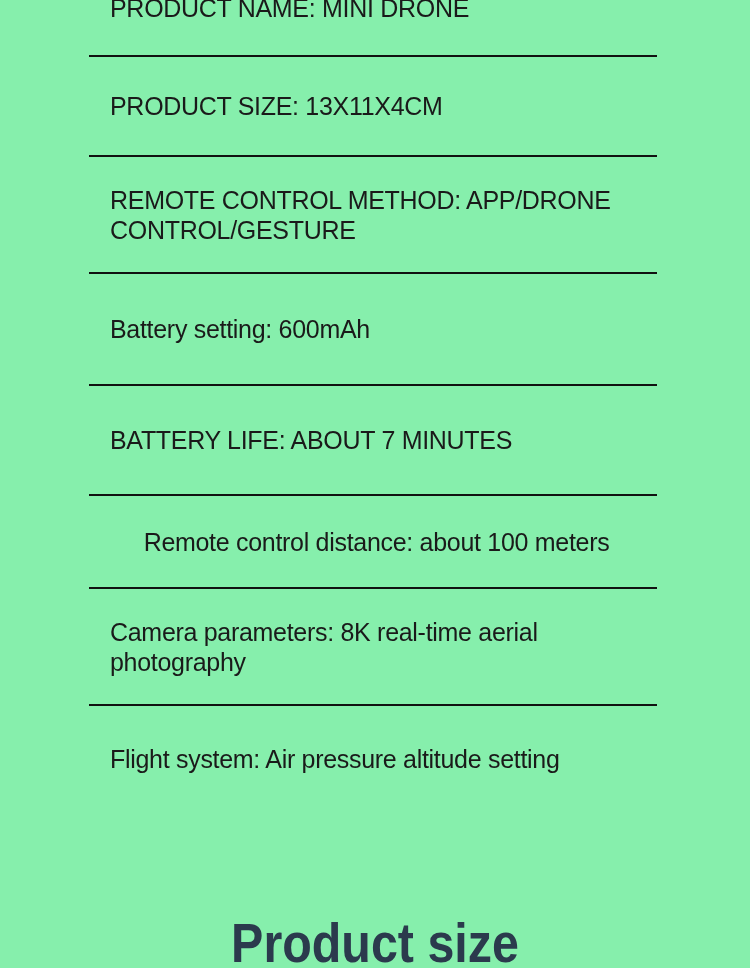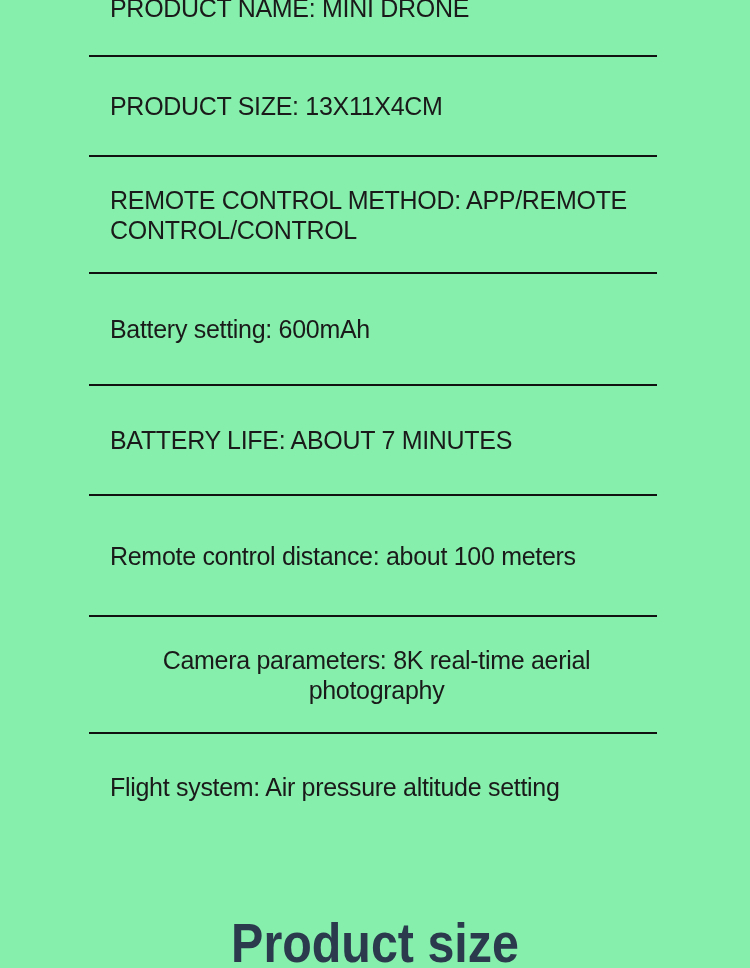--- a/index.html
+++ b/index.html
@@ -30,22 +30,22 @@
     font-size: 25px;
     line-height: 30px;
     letter-spacing: -0.3px;
     color: #1a1a1a;
   }
   .spec-row:nth-child(1) { height: 97px; }
   .spec-row:nth-child(2) { height: 100px; }
   .spec-row:nth-child(3) { height: 117px; }
   .spec-row:nth-child(4) { height: 112px; }
   .spec-row:nth-child(5) { height: 110px; }
-  .spec-row:nth-child(6) { height: 121px; }
-  .spec-row:nth-child(7) { height: 117px; text-align: center; }
+  .spec-row:nth-child(6) { height: 93px; justify-content: center; }
+  .spec-row:nth-child(7) { height: 117px; }
   .spec-row:nth-child(8) { height: 106px; border-bottom: none; }
   .section-heading {
     position: absolute;
     top: 916px;
     left: 0;
     width: 750px;
     text-align: center;
     font-size: 55px;
     line-height: 1;
     font-weight: bold;
@@ -61,21 +61,21 @@
 <div class="page">
 
   <div class="spec-list">
     <div class="spec-row">
       <span>PRODUCT NAME: MINI DRONE</span>
     </div>
     <div class="spec-row">
       <span>PRODUCT SIZE: 13X11X4CM</span>
     </div>
     <div class="spec-row">
-      <span>REMOTE CONTROL METHOD: APP/REMOTE CONTROL/CONTROL</span>
+      <span>REMOTE CONTROL METHOD: APP/DRONE CONTROL/GESTURE</span>
     </div>
     <div class="spec-row">
       <span>Battery setting: 600mAh</span>
     </div>
     <div class="spec-row">
       <span>BATTERY LIFE: ABOUT 7 MINUTES</span>
     </div>
     <div class="spec-row">
       <span>Remote control distance: about 100 meters</span>
     </div>

